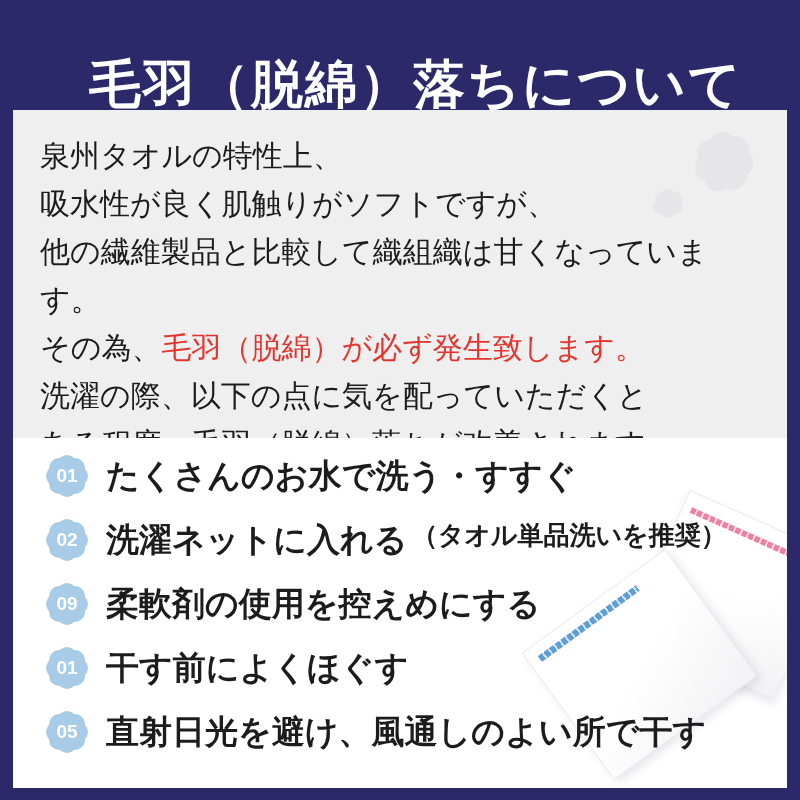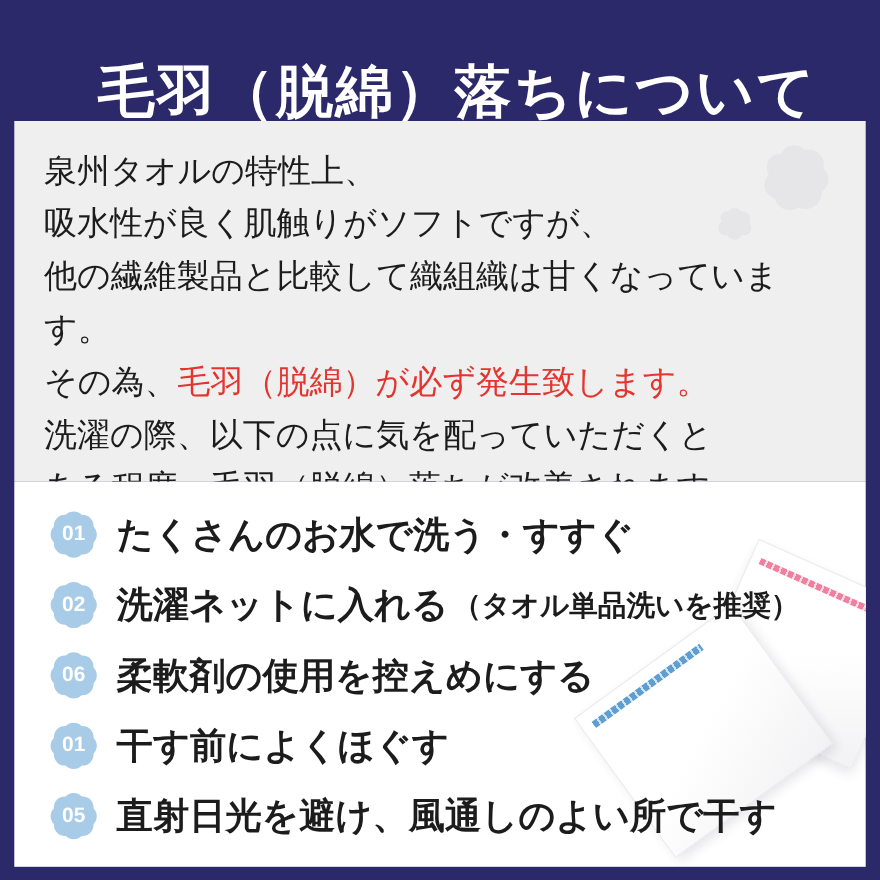--- a/index.html
+++ b/index.html
@@ -43,21 +43,21 @@
       0 -7px 0 -4px #e6e6e8, 7px -4px 0 -4px #e6e6e8,
       8px 4px 0 -4px #e6e6e8, 0 8px 0 -4px #e6e6e8,
       -8px 4px 0 -4px #e6e6e8, -7px -5px 0 -5px #e6e6e8;
   }
   
   .panel-tips{
     position:absolute;left:13px;top:438px;width:774px;height:350px;
     background:#ffffff;overflow:hidden;
   }
   .tips-list{position:absolute;left:32px;top:16px;right:10px;}
-  .tip-row{display:flex;align-items:center;height:64px;position:relative;z-index:3;}
+  .tip-row{display:flex;height:64px;position:relative;z-index:3;}
   .badge{position:relative;width:44px;height:44px;flex:none;margin-right:17px;}
   .badge::before{
     content:"";position:absolute;inset:7px;border-radius:50%;background:#a8cce7;
     box-shadow:
       0 -11px 0 -5px #a8cce7, 8px -8px 0 -5px #a8cce7,
       11px 0 0 -5px #a8cce7, 8px 8px 0 -5px #a8cce7,
       0 11px 0 -5px #a8cce7, -8px 8px 0 -5px #a8cce7,
       -11px 0 0 -5px #a8cce7, -8px -8px 0 -5px #a8cce7;
   }
   .badge span{
@@ -118,21 +118,21 @@
     </div>
     <div class="tip-row">
       <div class="badge">
           <span>02</span>
         </div>
       <div class="tip-text">洗濯ネットに入れる</div>
       <div class="tip-note">（タオル単品洗いを推奨）</div>
     </div>
     <div class="tip-row">
       <div class="badge">
-          <span>06</span>
+          <span>09</span>
         </div>
       <div class="tip-text">柔軟剤の使用を控えめにする</div>
       <div class="tip-note"></div>
     </div>
     <div class="tip-row">
       <div class="badge">
           <span>01</span>
         </div>
       <div class="tip-text">干す前によくほぐす</div>
       <div class="tip-note"></div>

